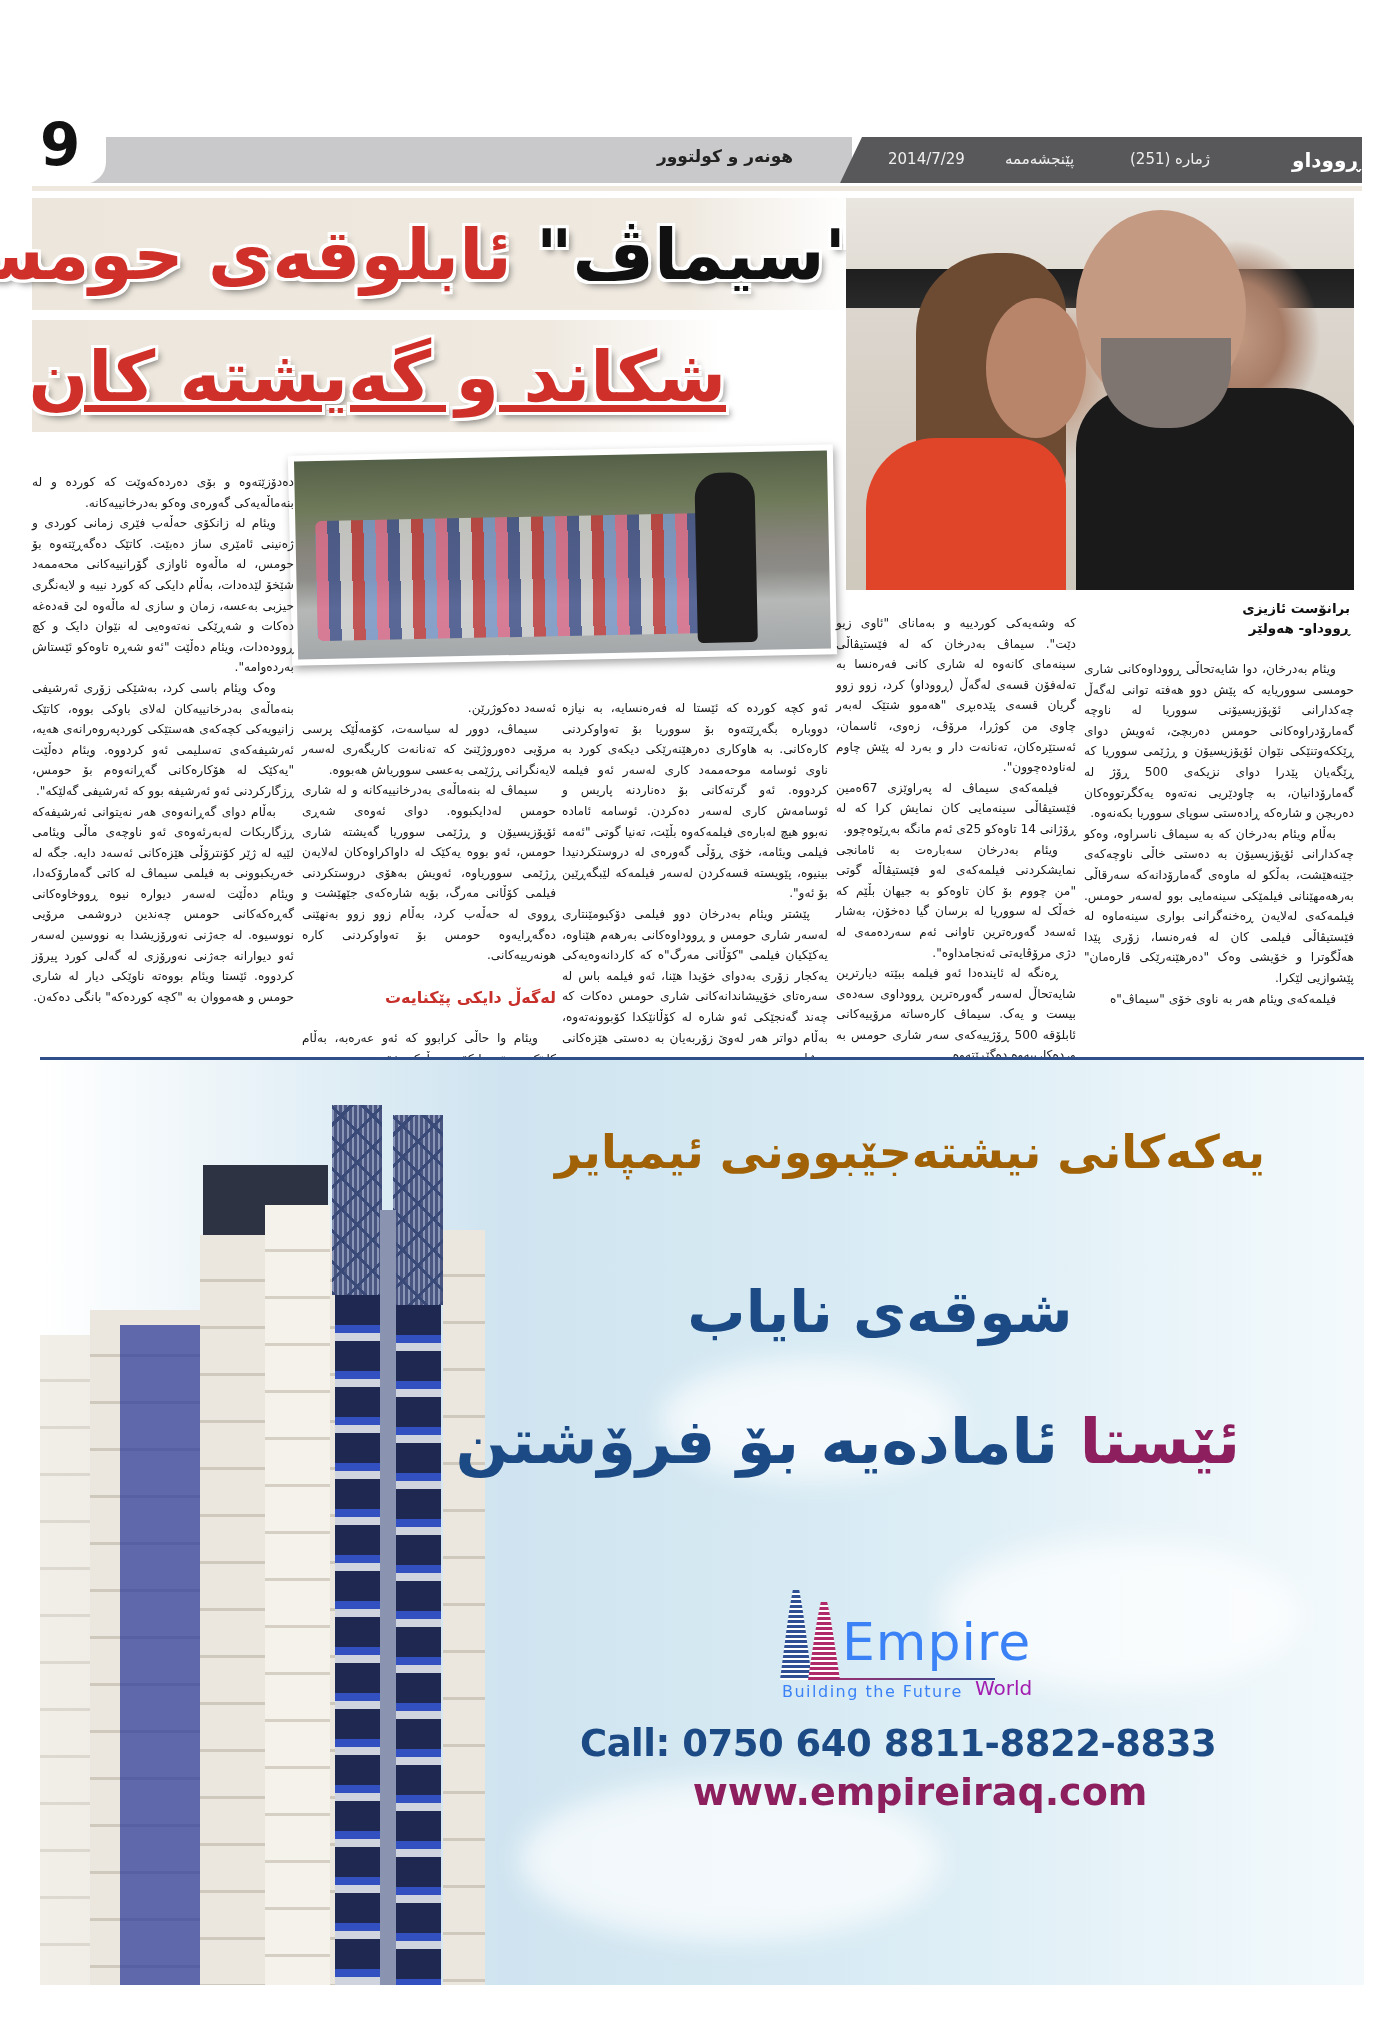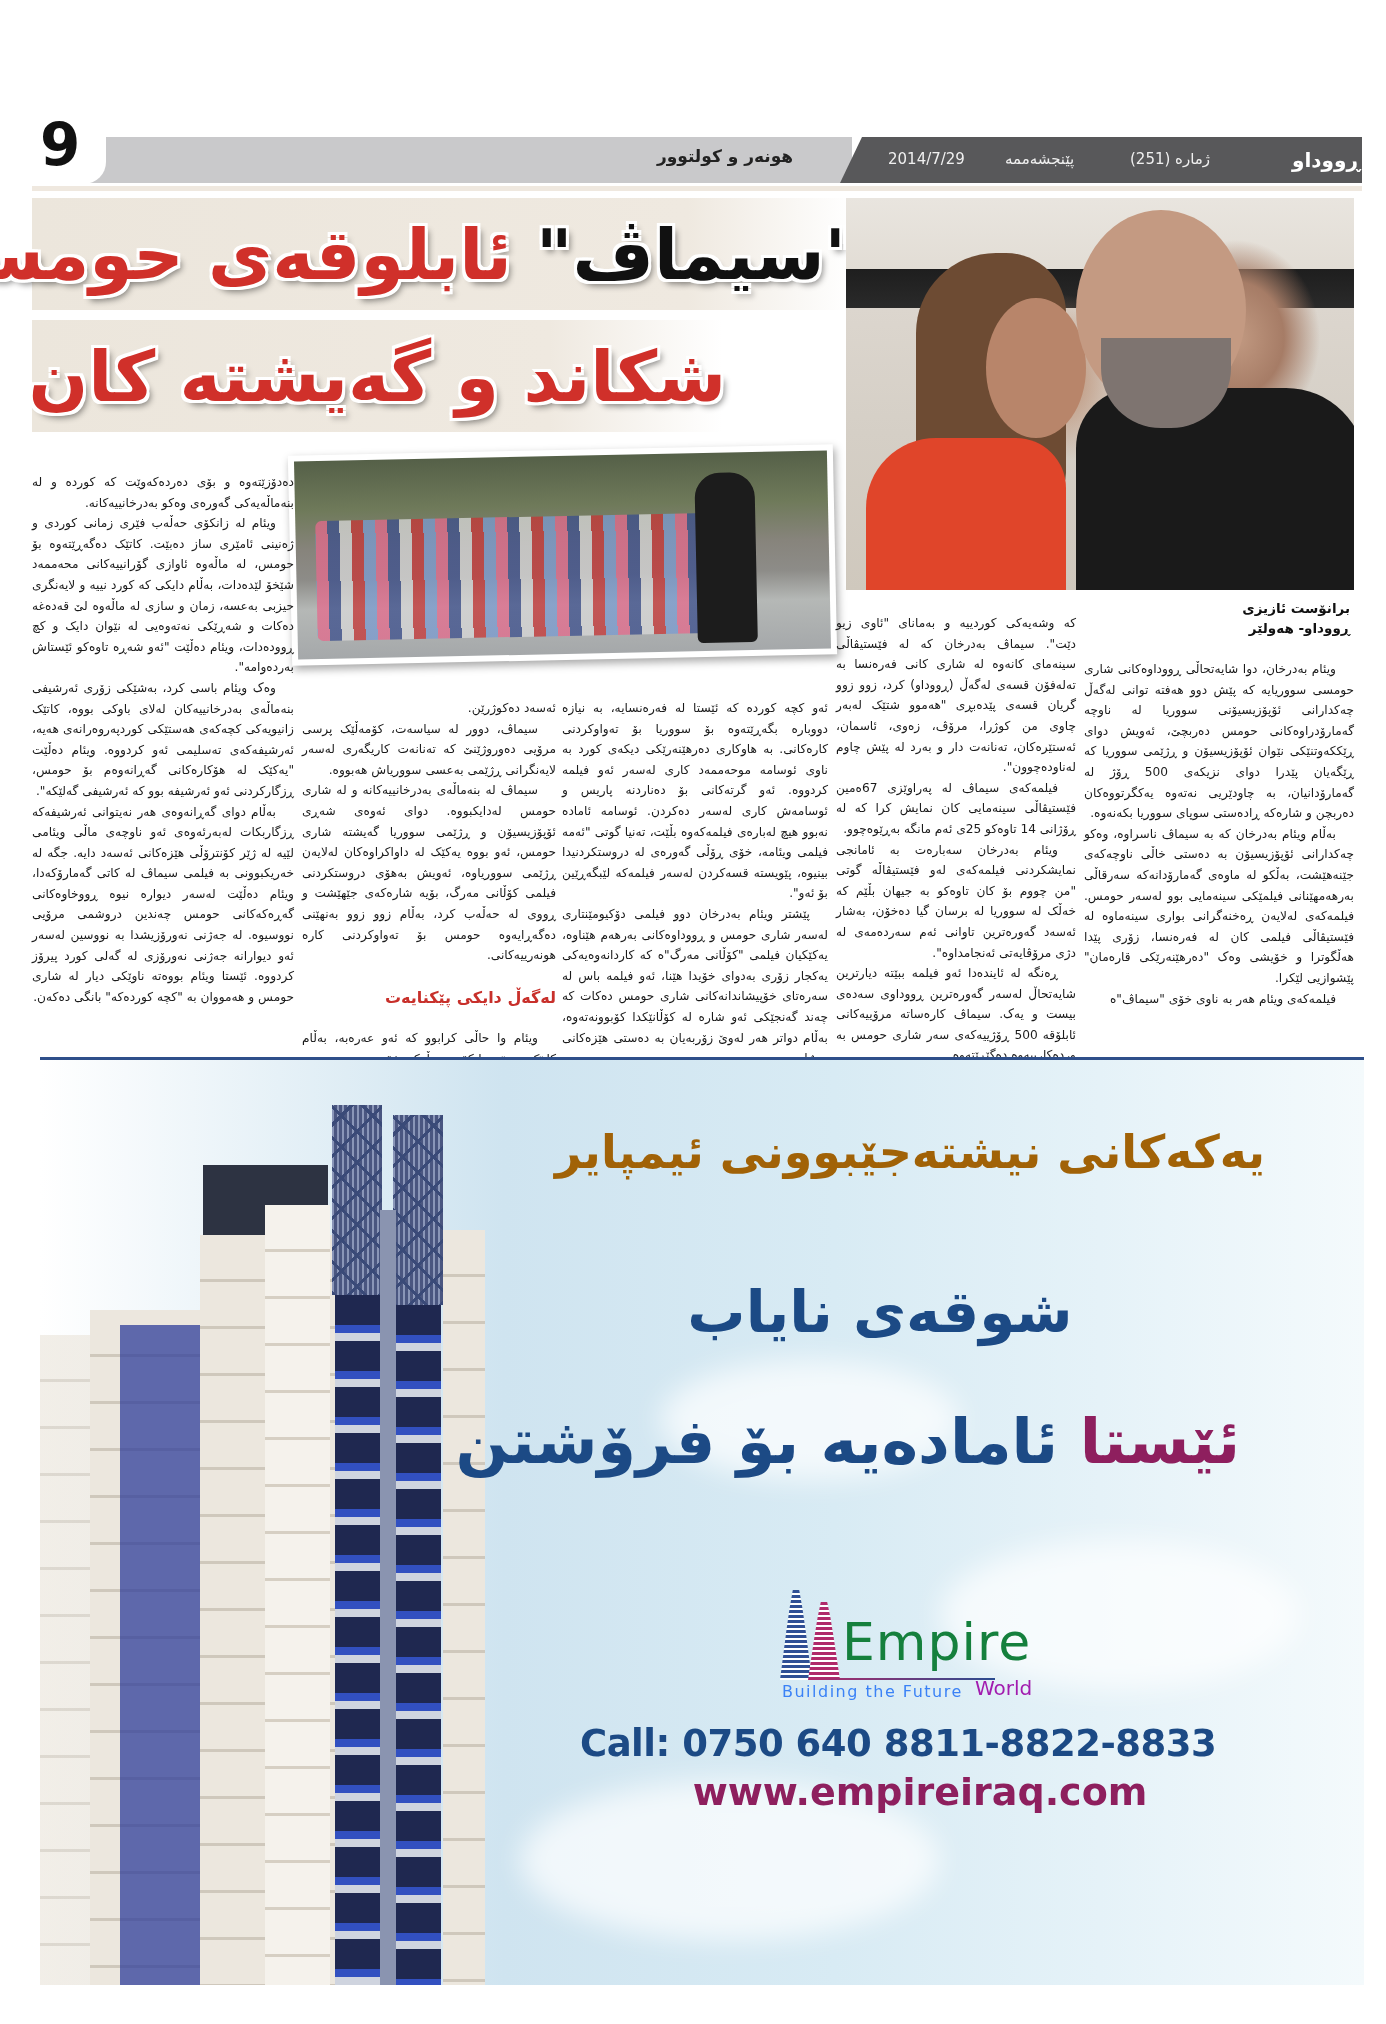--- a/index.html
+++ b/index.html
@@ -20,21 +20,21 @@
   .logo-text { color:#fff; font-weight:bold; font-size:20px; }
   .logo-burst { width:28px; height:28px; border-radius:50%; border:3px dotted #fff; box-sizing:border-box; }
   .hdr-rule { position:absolute; left:32px; top:186px; width:1330px; height:5px; background:#efe8df; }
 
   
   .headline-band { position:absolute; left:32px; top:198px; width:820px; height:112px; background:linear-gradient(90deg,#ece6dc 0%,#efe9e0 80%,rgba(239,233,224,0) 100%); }
   .headline-band2 { position:absolute; left:32px; top:320px; width:690px; height:112px; background:linear-gradient(90deg,#ece6dc 0%,#efe9e0 75%,rgba(239,233,224,0) 100%); }
   .headline { position:absolute; direction:rtl; font-weight:bold; font-family:"DejaVu Sans", sans-serif; font-size:70px; line-height:100px; color:#d0302a;
     text-shadow: 3px 3px 0 #fff, -3px -3px 0 #fff, 3px -3px 0 #fff, -3px 3px 0 #fff, 0 3px 0 #fff, 0 -3px 0 #fff, 4px 5px 6px rgba(0,0,0,.45); white-space:nowrap; }
   .headline.l1 { right:525px; top:205px; }
-  .headline.l2 { right:660px; top:327px; }
+  .headline.l2 { right:660px; top:327px;text-decoration:underline; }
   .headline .black { color:#111; }
 
   
   .photo-main { position:absolute; left:846px; top:198px; width:508px; height:392px; overflow:hidden;
      background:radial-gradient(ellipse 120px 140px at 390px 140px,#c29a82 0%,#a67c66 40%,rgba(0,0,0,0) 70%),
                 radial-gradient(ellipse 90px 120px at 215px 180px,#b98a6e 0%,rgba(0,0,0,0) 70%),
                 linear-gradient(180deg,#e9e5df 0%,#e2ddd5 18%,#1e1e1e 18%,#2a2a2a 28%,#dcd6ce 28%,#d5cfc6 60%,#cfc8bd 100%); }
   .photo-main .man-shirt { position:absolute; left:230px; top:190px; width:290px; height:210px; background:#1a1a1a; border-radius:60px 80px 0 0; }
   .photo-main .woman-shirt { position:absolute; left:20px; top:240px; width:200px; height:160px; background:#e0452a; border-radius:70px 50px 0 0; }
   .photo-main .woman-hair { position:absolute; left:70px; top:55px; width:150px; height:250px; background:#6d4b33; border-radius:80px 60px 30px 40px; }
@@ -70,21 +70,21 @@
   .t-blue { position:absolute; background:repeating-linear-gradient(180deg,#1f2850 0 30px,#3250c0 30px 38px,#cfd4df 38px 46px); }
   .t-lattice { position:absolute; background:repeating-linear-gradient(45deg,#3a4a78 0 3px,transparent 3px 22px),repeating-linear-gradient(-45deg,#3a4a78 0 3px,transparent 3px 22px),repeating-linear-gradient(90deg,#8a96b8 0 2px,#4a5680 2px 5px); }
   .ad-text { position:absolute; direction:rtl; text-align:center; font-weight:bold; white-space:nowrap; }
   .ad-l1 { left:500px; top:1125px; width:820px; font-size:46px; color:#a16207; }
   .ad-l2 { left:580px; top:1278px; width:600px; font-size:58px; color:#1c4a85; }
   .ad-l3 { left:520px; top:1405px; width:720px; font-size:62px; color:#1c4a85; }
   .ad-l3 .pink { color:#8e1f5e; }
   .empire-logo { position:absolute; left:780px; top:1590px; width:280px; height:110px; }
   .empire-logo .tw1 { position:absolute; left:0; top:0; width:32px; height:90px; background:repeating-linear-gradient(180deg,#2f4f95 0 3px,#ffffff 3px 5px); clip-path:polygon(40% 0,60% 0,70% 20%,80% 45%,100% 100%,0 100%,20% 45%,30% 20%); }
   .empire-logo .tw2 { position:absolute; left:28px; top:12px; width:32px; height:78px; background:repeating-linear-gradient(180deg,#b02a6a 0 3px,#ffffff 3px 5px); clip-path:polygon(40% 0,60% 0,70% 20%,80% 45%,100% 100%,0 100%,20% 45%,30% 20%); }
-  .empire-word { position:absolute; left:62px; top:22px; font-family:"DejaVu Sans", sans-serif; font-size:52px; color:#15803d; letter-spacing:1px; line-height:60px; }
+  .empire-word { position:absolute; left:62px; top:22px; font-family:"DejaVu Sans", sans-serif; font-size:52px; color:#3b82f6; letter-spacing:1px; line-height:60px; }
   .empire-underline { position:absolute; left:30px; top:88px; width:185px; height:2px; background:linear-gradient(90deg,#b02a6a,#2a4c8f); }
   .empire-tagline { position:absolute; left:2px; top:92px; font-size:16px; color:#3b82f6; letter-spacing:1.5px; }
   .empire-world { position:absolute; left:195px; top:86px; font-size:20px; color:#a21caf; }
   .ad-phone { position:absolute; left:580px; top:1722px; width:680px; text-align:left; font-family:"DejaVu Sans", sans-serif; font-weight:bold; font-size:37px; color:#1c4a85; letter-spacing:-.5px; }
   .ad-web { position:absolute; left:580px; top:1770px; width:680px; text-align:center; font-family:"DejaVu Sans", sans-serif; font-weight:bold; font-size:38px; color:#8e1f5e; }
 </style>
 </head>
 <body>
 
 <div class="header">

